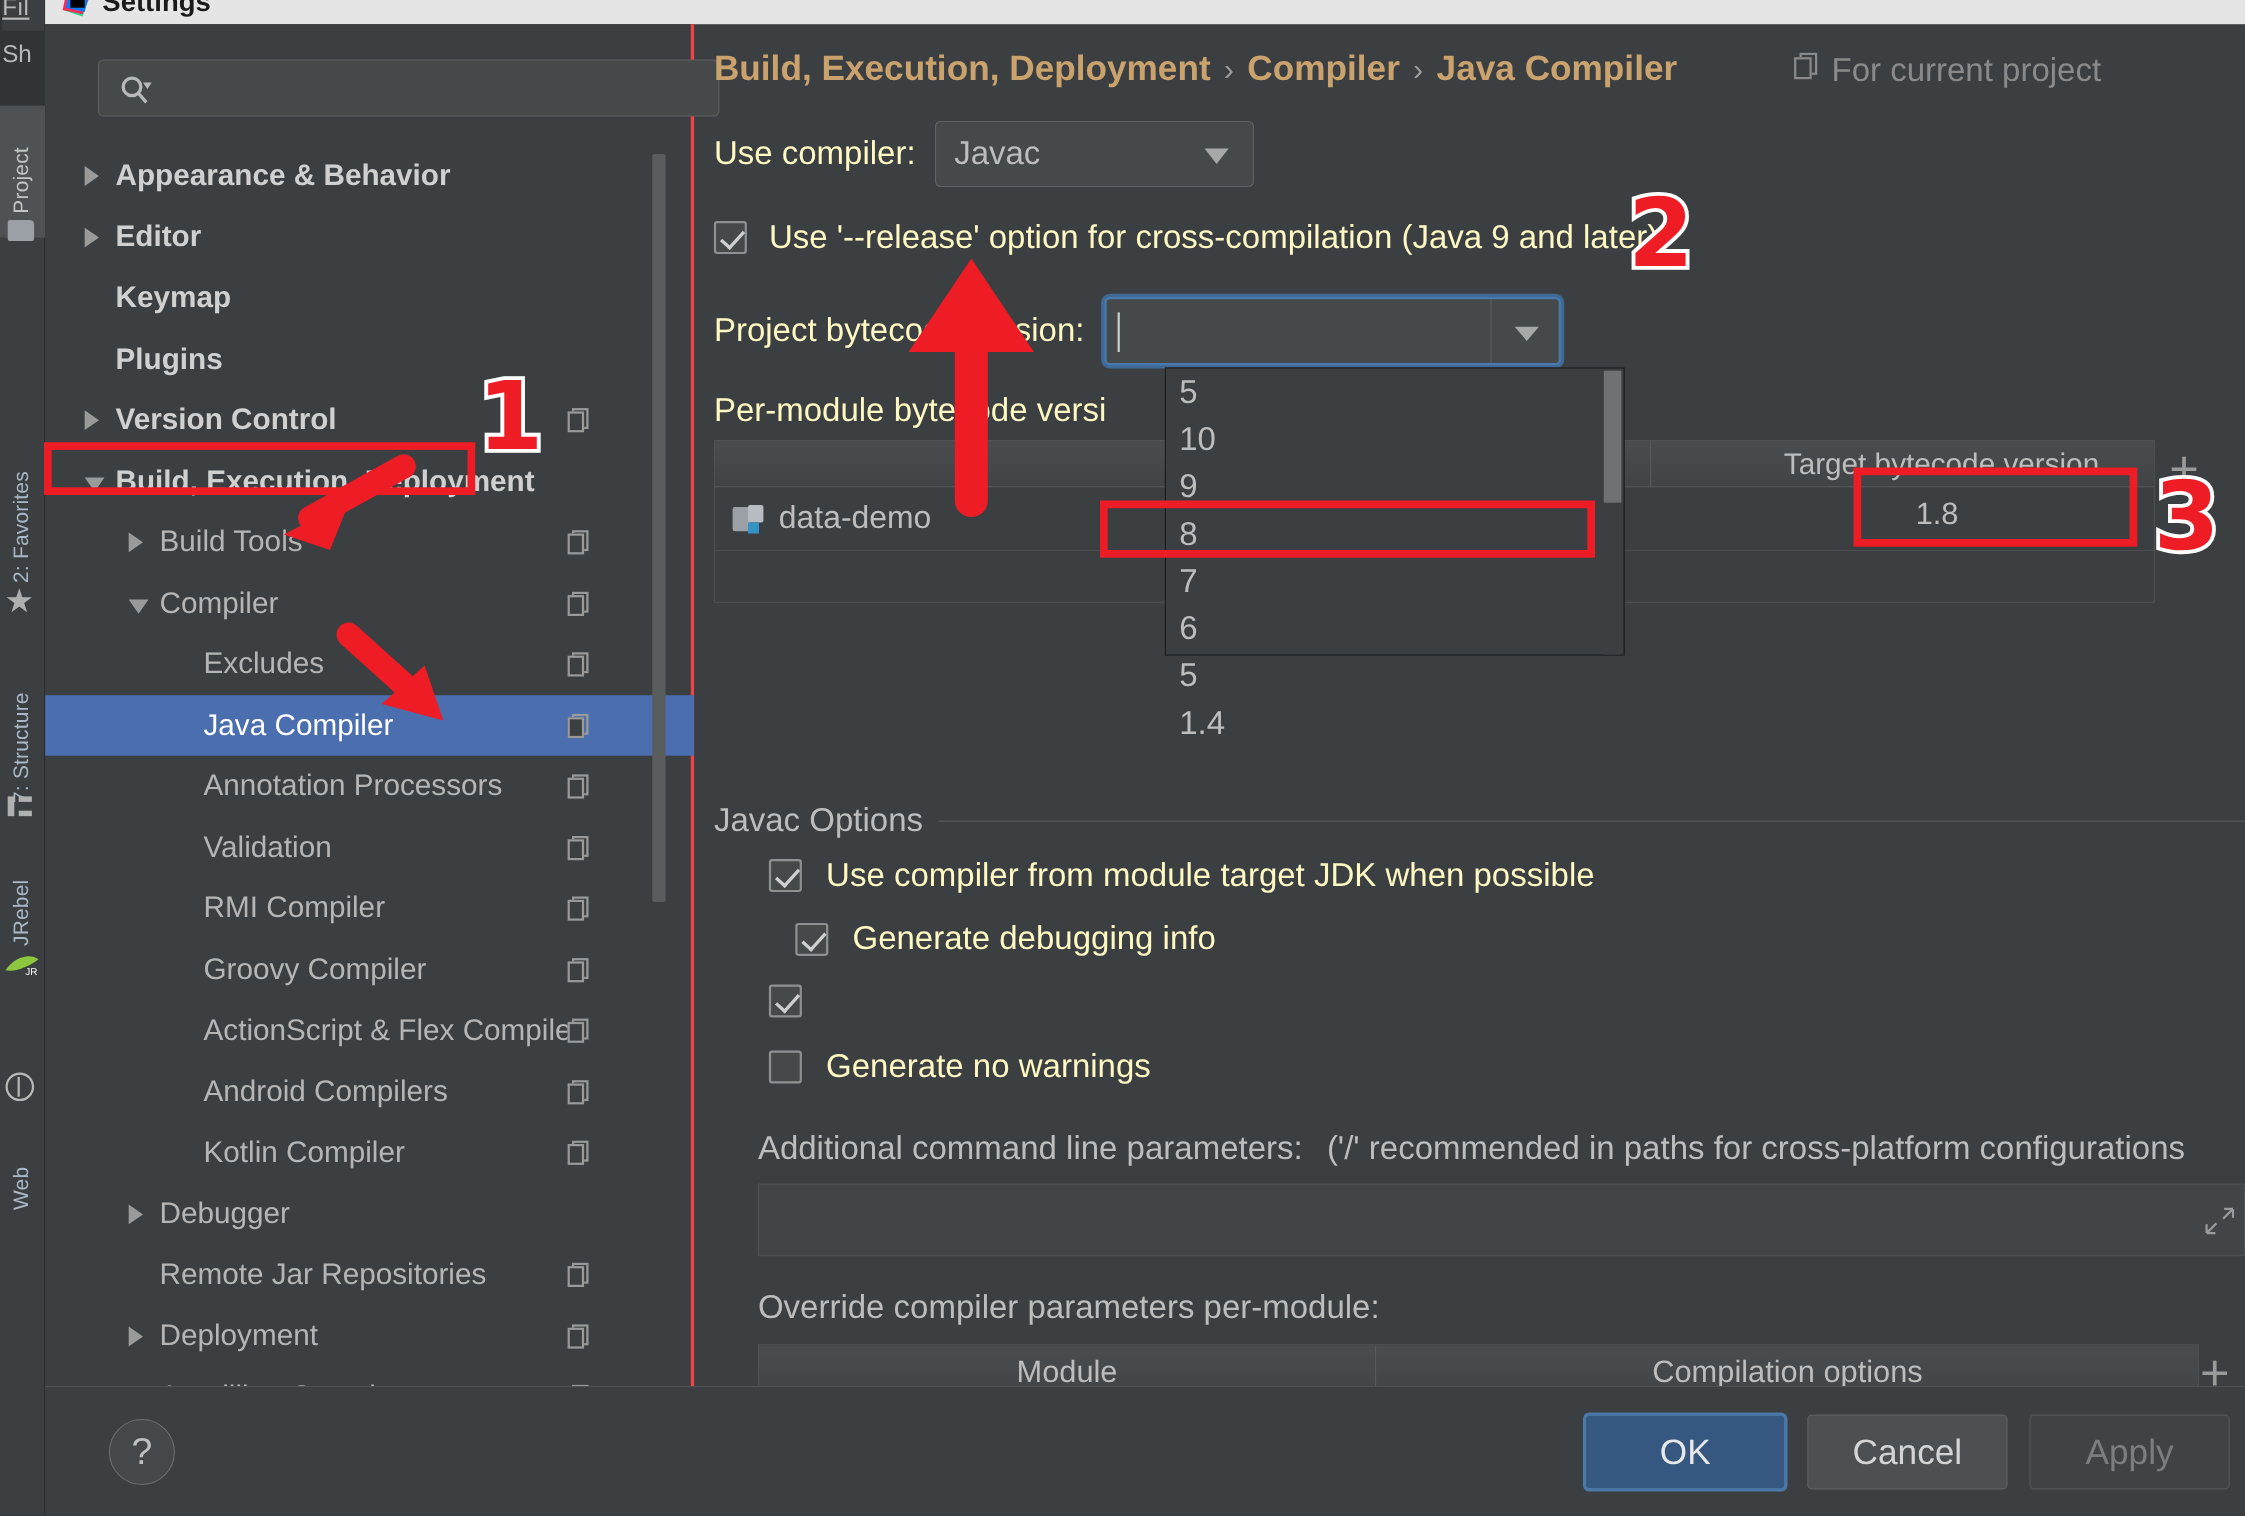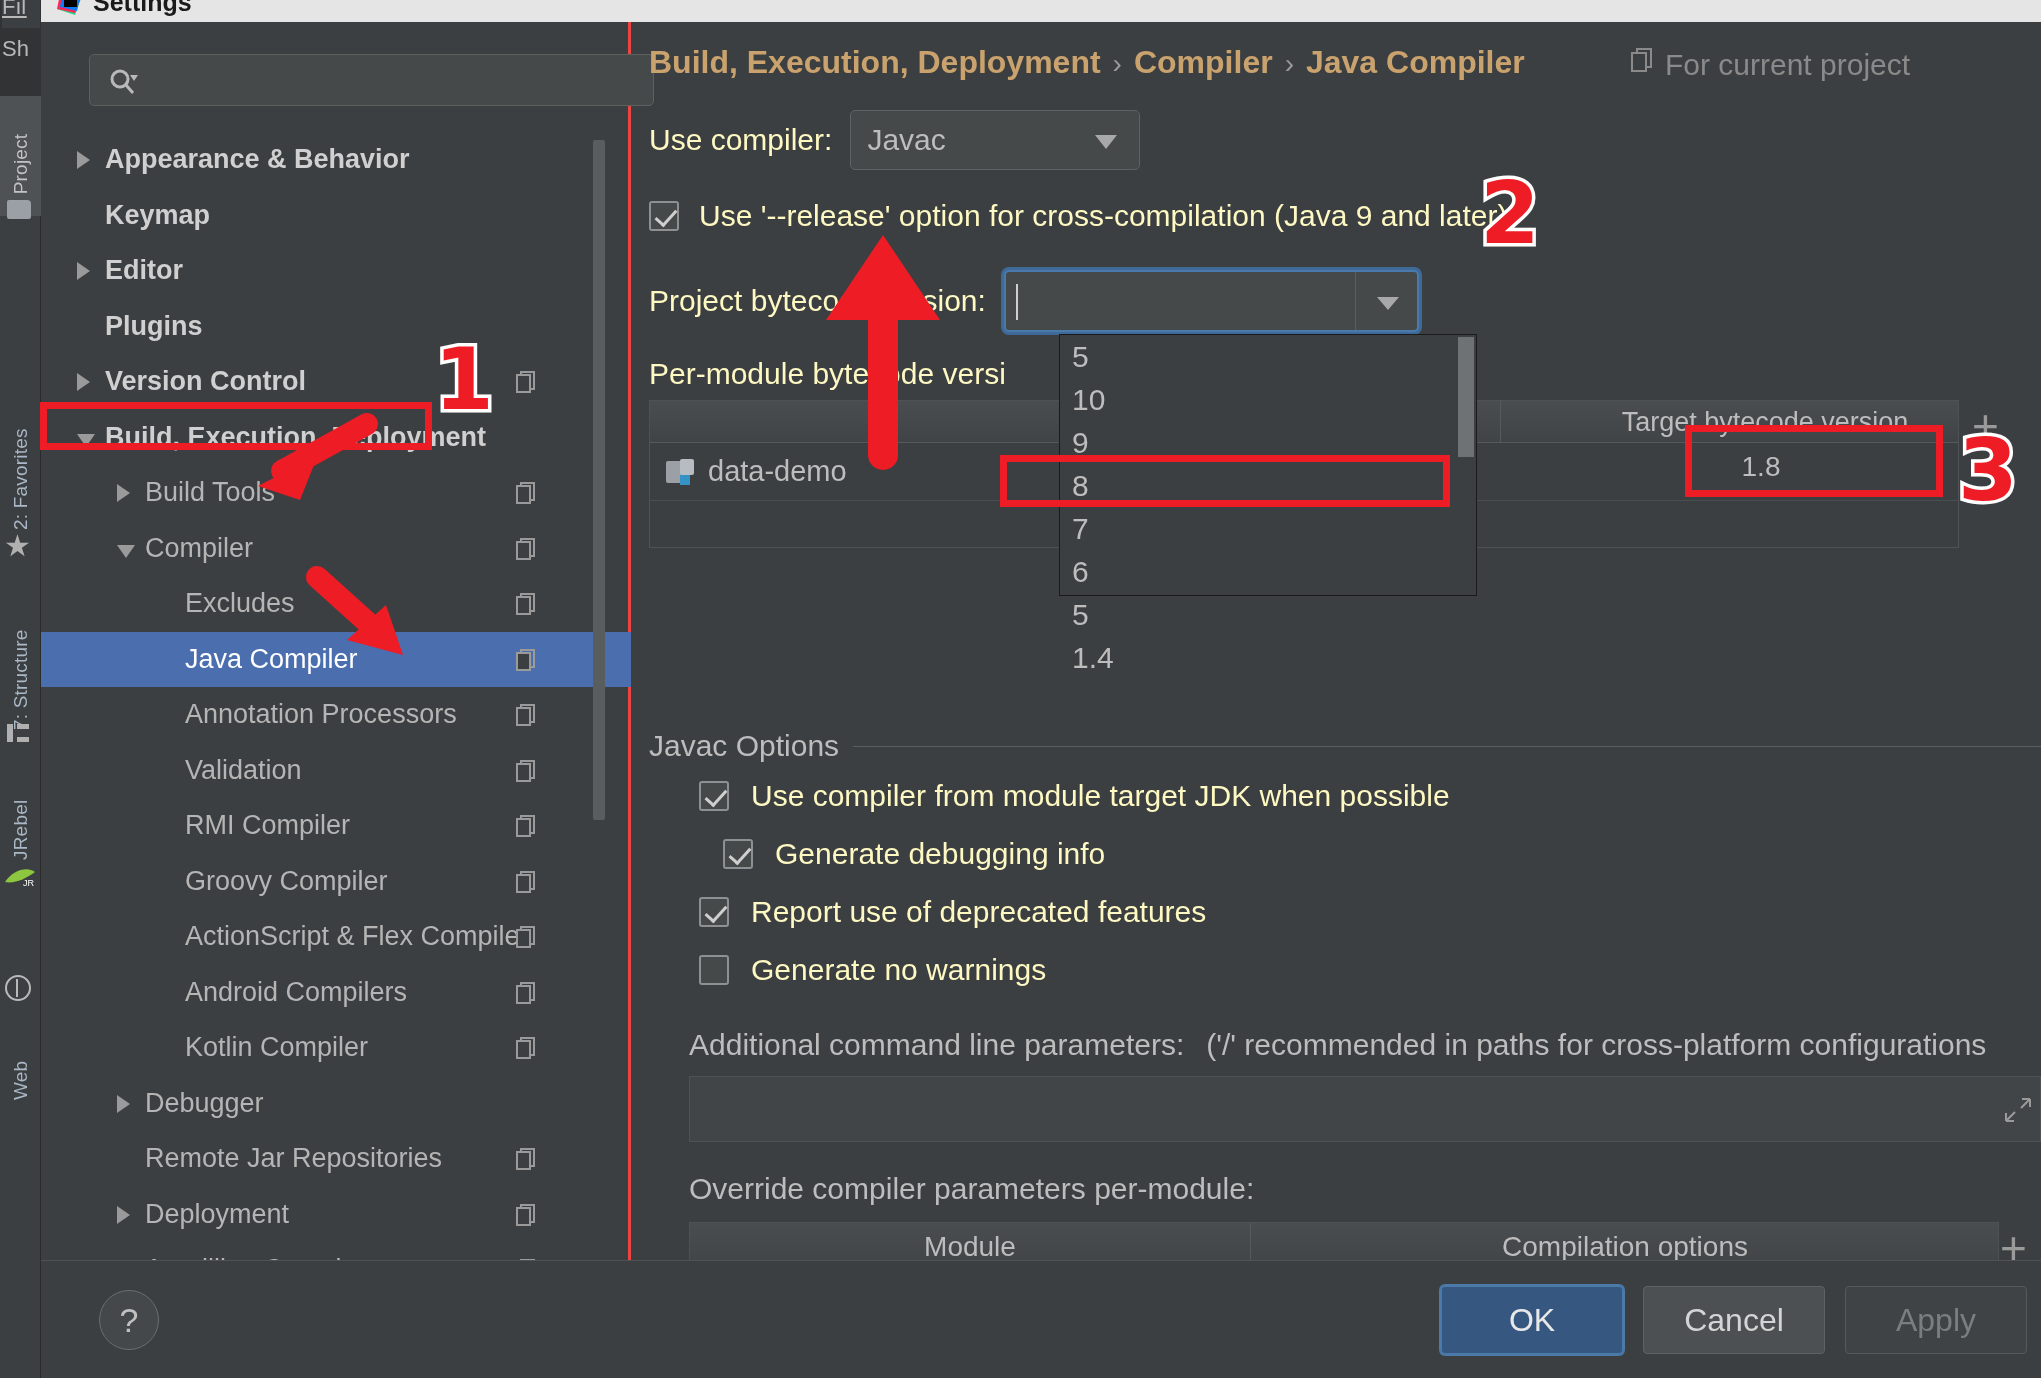--- a/index.html
+++ b/index.html
@@ -359,25 +359,25 @@
         </svg>
 
       </div>
 
       <div class="tree" id="tree">
           <div class="tnode bold">
             <span class="arrow right" style="left: 36px; top: 19px;"></span>
             <span class="tlabel" style="margin-left: 64px;">Appearance &amp; Behavior</span>
           </div>
           <div class="tnode bold">
-            <span class="tlabel" style="margin-left: 64px;">Keymap</span>
-          </div>
-          <div class="tnode bold">
             <span class="arrow right" style="left: 36px; top: 19px;"></span>
             <span class="tlabel" style="margin-left: 64px;">Editor</span>
+          </div>
+          <div class="tnode bold">
+            <span class="tlabel" style="margin-left: 64px;">Keymap</span>
           </div>
           <div class="tnode bold">
             <span class="tlabel" style="margin-left: 64px;">Plugins</span>
           </div>
           <div class="tnode bold">
             <span class="arrow right" style="left: 36px; top: 19px;"></span>
             <span class="tlabel" style="margin-left: 64px;">Version Control</span>
             <span class="copy-ic" style="top: 17px;">
               <span class="b1"></span>
               <span class="b2"></span>
@@ -575,21 +575,20 @@
       <div class="opt cbrow" style="top:757px;">
         <span class="cb on"></span>
         <span class="lbl">Use compiler from module target JDK when possible</span>
       </div>
       <div class="opt cbrow" style="top:815px;padding-left:24px;">
         <span class="cb on"></span>
         <span class="lbl">Generate debugging info</span>
       </div>
       <div class="opt cbrow" style="top:873px;">
         <span class="cb on"></span>
-        <span class="lbl">Report use of deprecated features</span>
       </div>
       <div class="opt cbrow" style="top:931px;">
         <span class="cb"></span>
         <span class="lbl">Generate no warnings</span>
       </div>
 
       <div class="addparams-lbl">
         <span>Additional command line parameters:</span><span class="hint">('/' recommended in paths for cross-platform configurations</span>
       </div>
       <div class="addparams-input">

